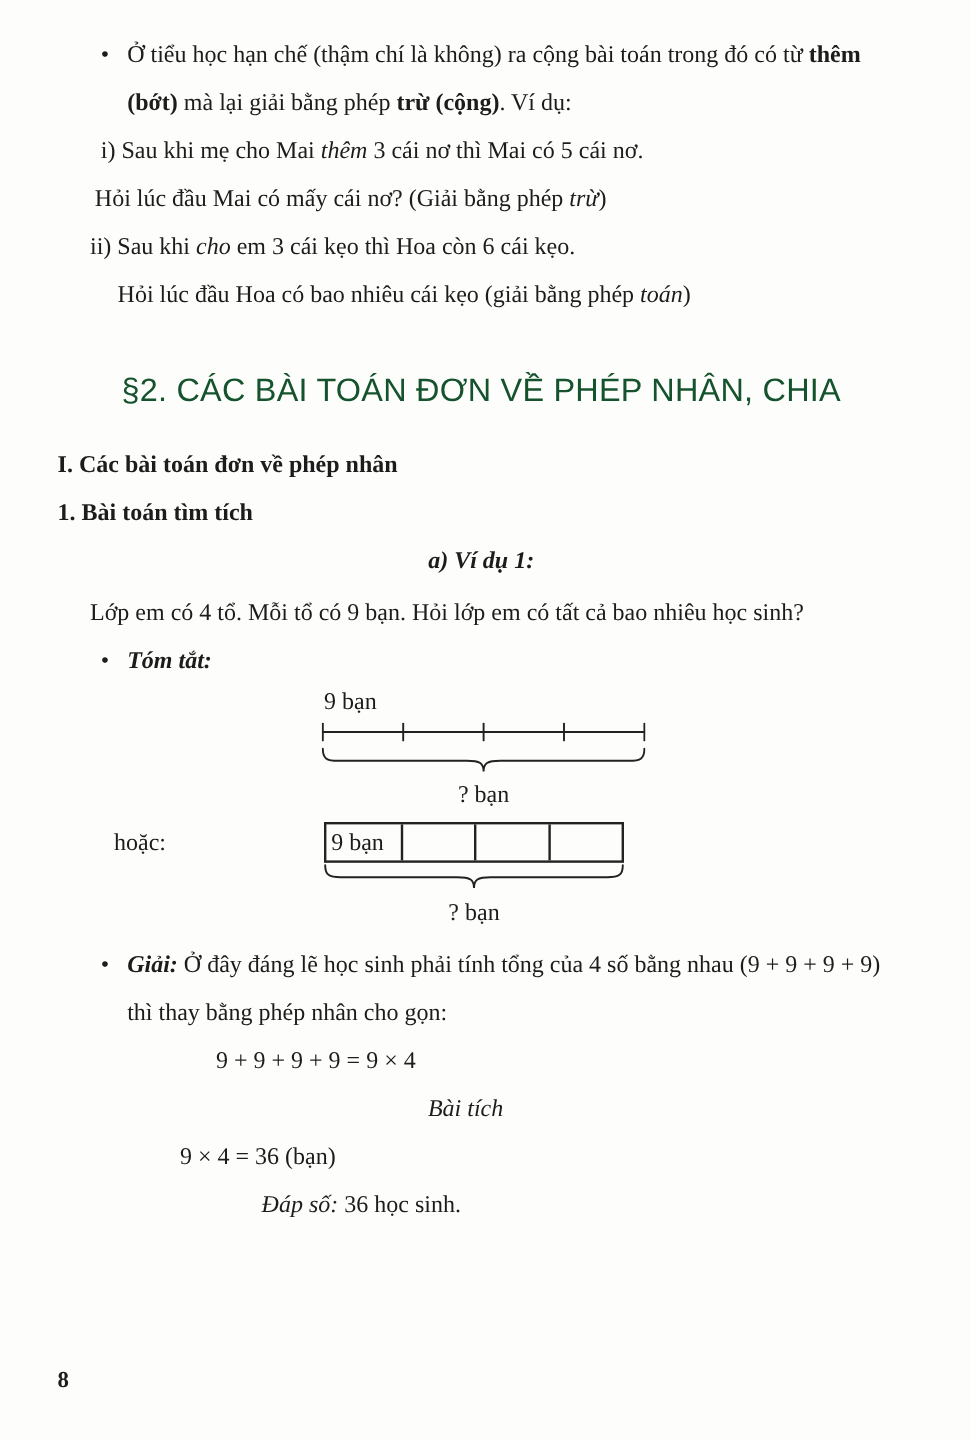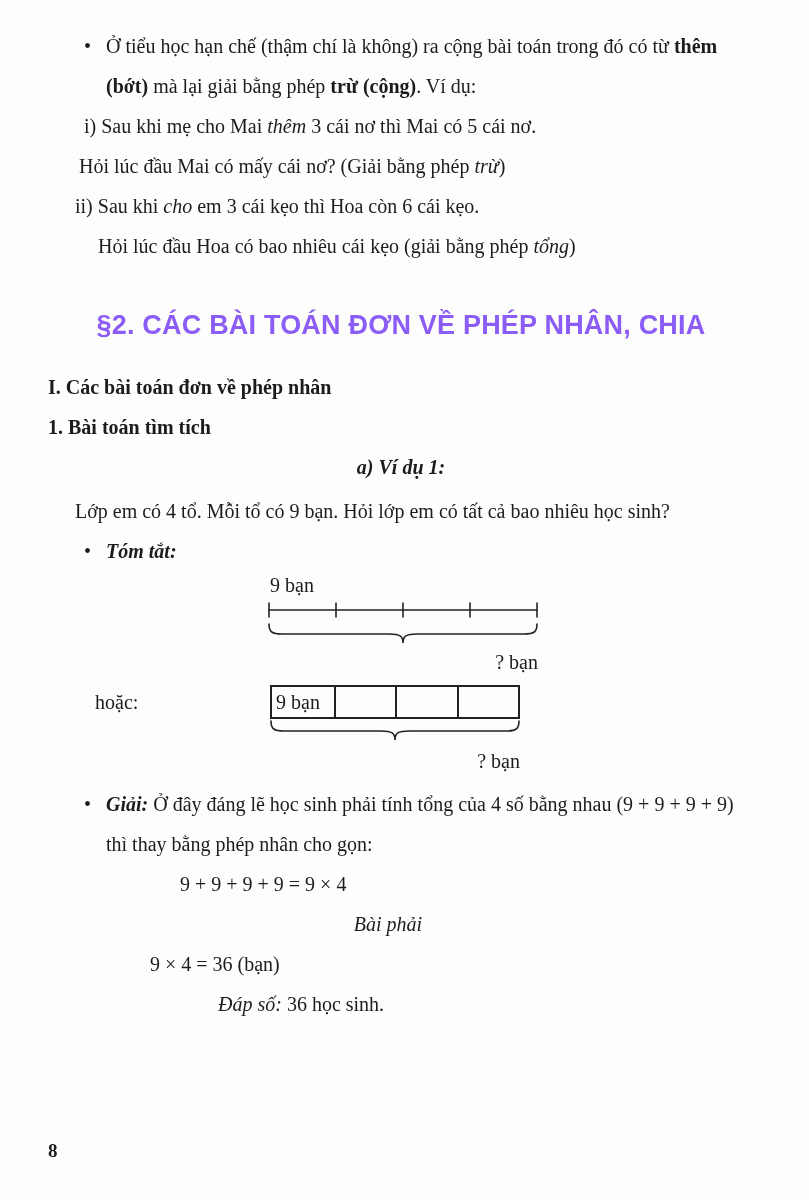--- a/index.html
+++ b/index.html
@@ -24,36 +24,36 @@
   .bullet { width: 22px; flex: none; }
   .bullet-text { width: 650px; }
 
   .ex-line   { margin-left: 36px; }
   .ex-line2  { margin-left: 31px; }
   .ex-line3  { margin-left: 27px; }
   .ex-line4  { margin-left: 50px; }
 
   .heading {
     font-family: "Liberation Sans", sans-serif;
-    font-weight: 700;
+    font-weight: 400;
     font-size: 27px;
     line-height: 1.3;
     text-align: center;
     margin: 42px 0 24px 0;
     letter-spacing: 0.2px;
-    color: #8b5cf6;
+    color: #14532d;
   }
   .sub-bold { font-weight: bold; }
   .sub-bold-italic { font-weight: bold; font-style: italic; text-align: center; }
 
   .problem { margin-left: 27px; width: 668px; margin-top: 4px; }
 
   .diagram1 { margin-left: 220px; width: 270px; line-height: 1.25; margin-top: 2px; }
   .d1-label { margin-left: 2px; margin-bottom: 2px; }
-  .d-total  { text-align: right; margin-top: 2px; }
+  .d-total  { text-align: center; margin-top: 2px; }
   .diagram1 svg, .diagram2 svg { display: block; }
   .stroke { stroke: #222; stroke-width: 1.6; fill: none; stroke-linecap: round; }
 
   .hoac-row { display: flex; margin-left: 47px; margin-top: 10px; align-items: flex-start; }
   .hoac { width: 175px; flex: none; line-height: 34px; }
   .diagram2 { width: 250px; line-height: 1.25; }
   .d2-box {
     display: grid;
     grid-template-columns: repeat(4, 1fr);
     border: 2px solid #222;
@@ -88,21 +88,21 @@
 
   <div class="bullet-row">
     <span class="bullet">•</span>
     <div class="bullet-text"><span>Ở tiểu học hạn chế (thậm chí là không) ra cộng bài toán trong đó có từ </span><b>thêm (bớt)</b><span> mà lại giải bằng phép </span><b>trừ (cộng)</b><span>. Ví dụ:</span></div>
   </div>
 
   <div class="ex-line"><span>i) Sau khi mẹ cho Mai </span><i>thêm</i><span> 3 cái nơ thì Mai có 5 cái nơ.</span></div>
   <div class="ex-line2"><span>Hỏi lúc đầu Mai có mấy cái nơ? (Giải bằng phép </span><i>trừ</i><span>)</span></div>
 
   <div class="ex-line3"><span>ii) Sau khi </span><i>cho</i><span> em 3 cái kẹo thì Hoa còn 6 cái kẹo.</span></div>
-  <div class="ex-line4"><span>Hỏi lúc đầu Hoa có bao nhiêu cái kẹo (giải bằng phép </span><i>tổng</i><span>)</span></div>
+  <div class="ex-line4"><span>Hỏi lúc đầu Hoa có bao nhiêu cái kẹo (giải bằng phép </span><i>toán</i><span>)</span></div>
 
   <div class="heading">§2. CÁC BÀI TOÁN ĐƠN VỀ PHÉP NHÂN, CHIA</div>
 
   <div class="sub-bold">I. Các bài toán đơn về phép nhân</div>
   <div class="sub-bold">1. Bài toán tìm tích</div>
   <div class="sub-bold-italic">a) Ví dụ 1:</div>
 
   <div class="problem">Lớp em có 4 tổ. Mỗi tổ có 9 bạn. Hỏi lớp em có tất cả bao nhiêu học sinh?</div>
 
   <div class="bullet-row">
@@ -140,20 +140,20 @@
     </div>
   </div>
 
   <div class="giai-row">
     <span class="bullet">•</span>
     <div class="giai-text"><b><i>Giải:</i></b><span> Ở đây đáng lẽ học sinh phải tính tổng của 4 số bằng nhau (9 + 9 + 9 + 9) thì thay bằng phép nhân cho gọn:</span></div>
   </div>
 
   <div class="equation">9 + 9 + 9 + 9 = 9 × 4</div>
 
-  <div class="baigiai">Bài phải</div>
+  <div class="baigiai">Bài tích</div>
 
   <div class="sol2">9 × 4 = 36 (bạn)</div>
   <div class="dapso"><i>Đáp số:</i><span> 36 học sinh.</span></div>
 
   <div class="pagenum">8</div>
 
 </div>
 
 </body></html>

